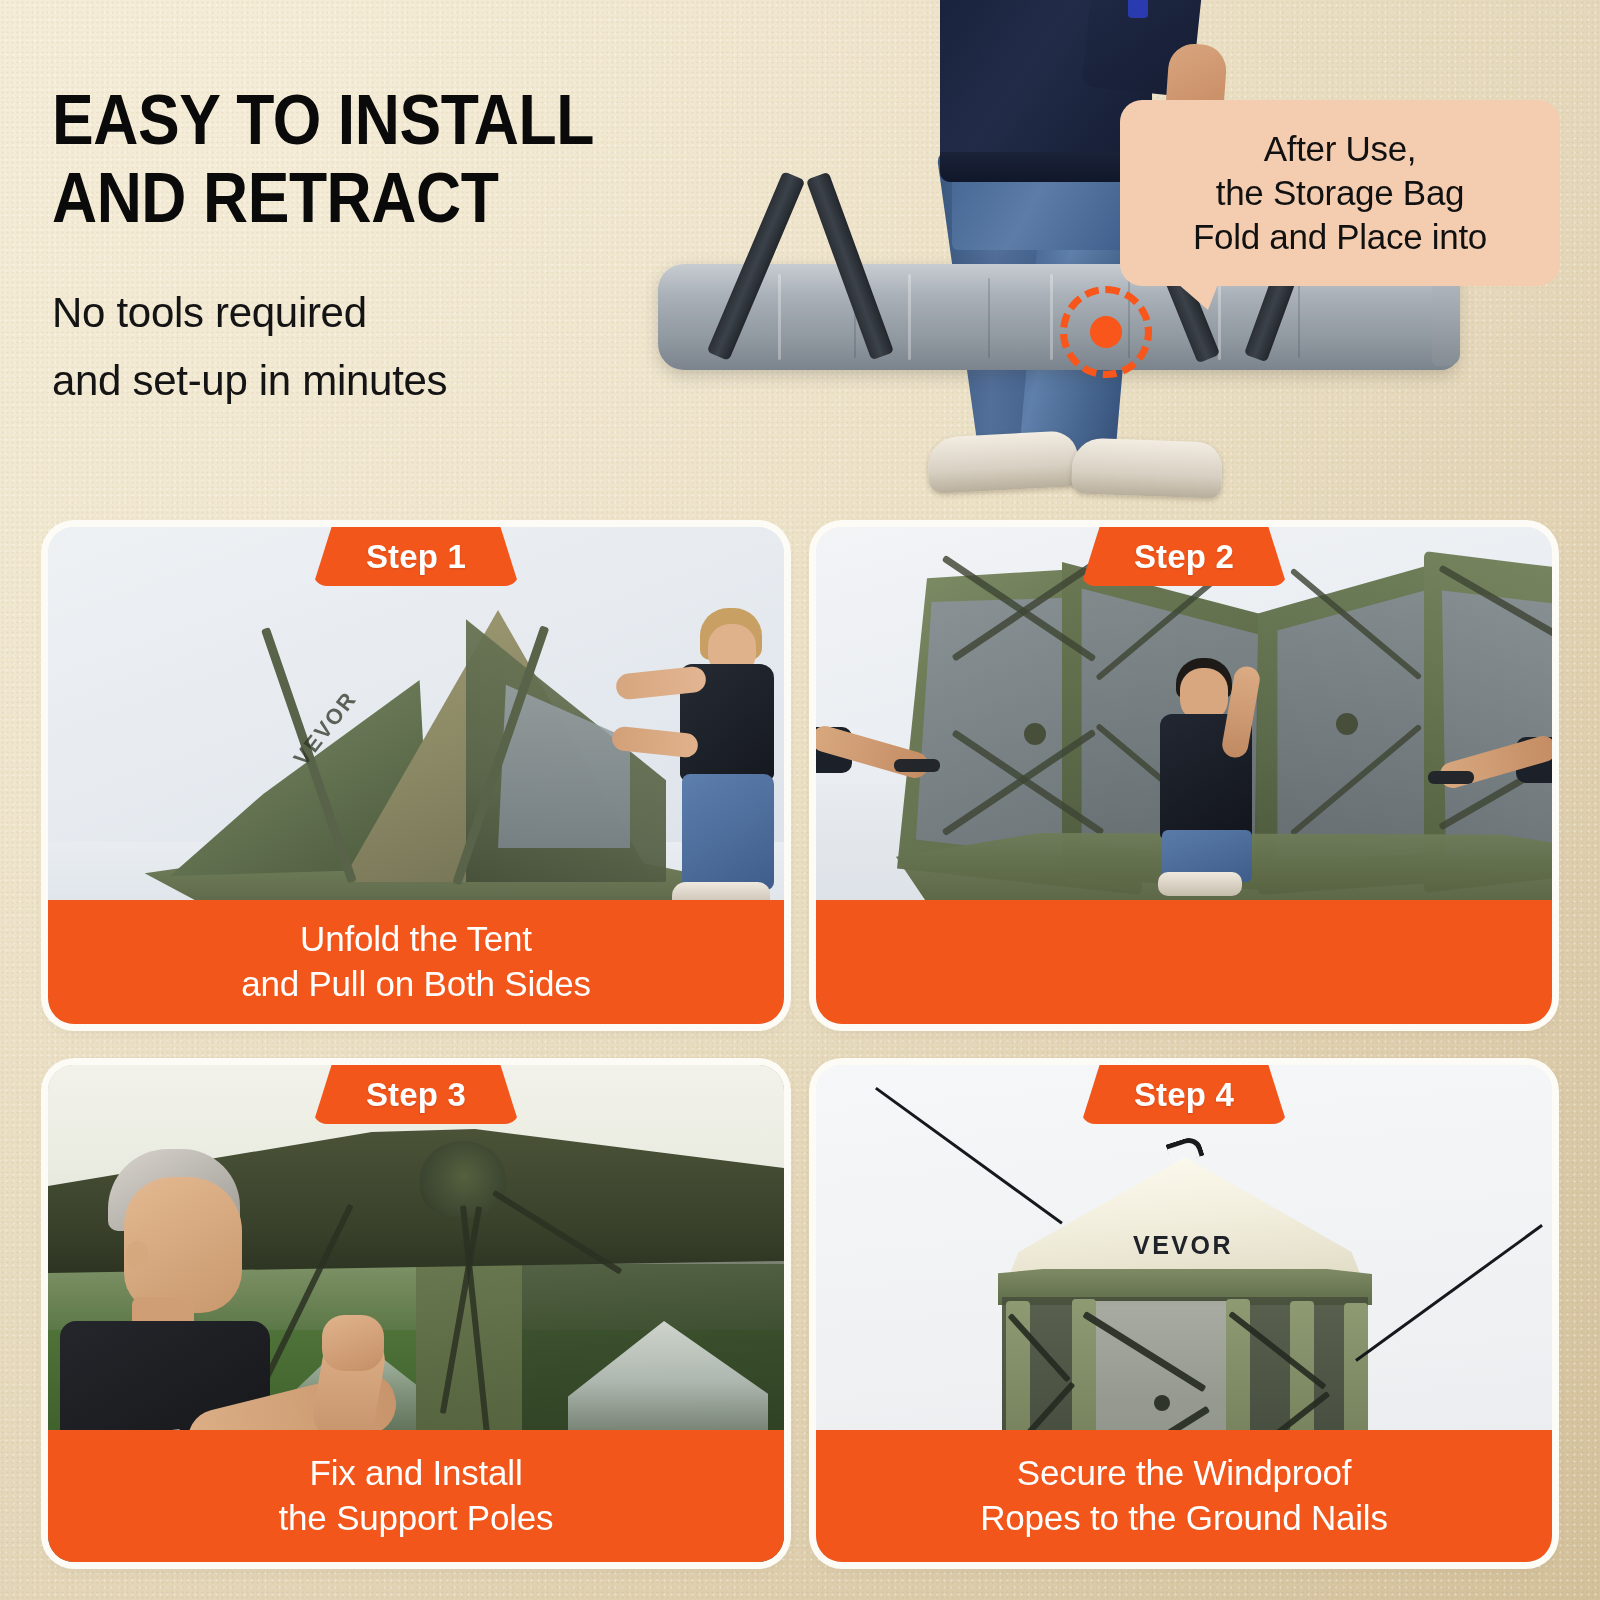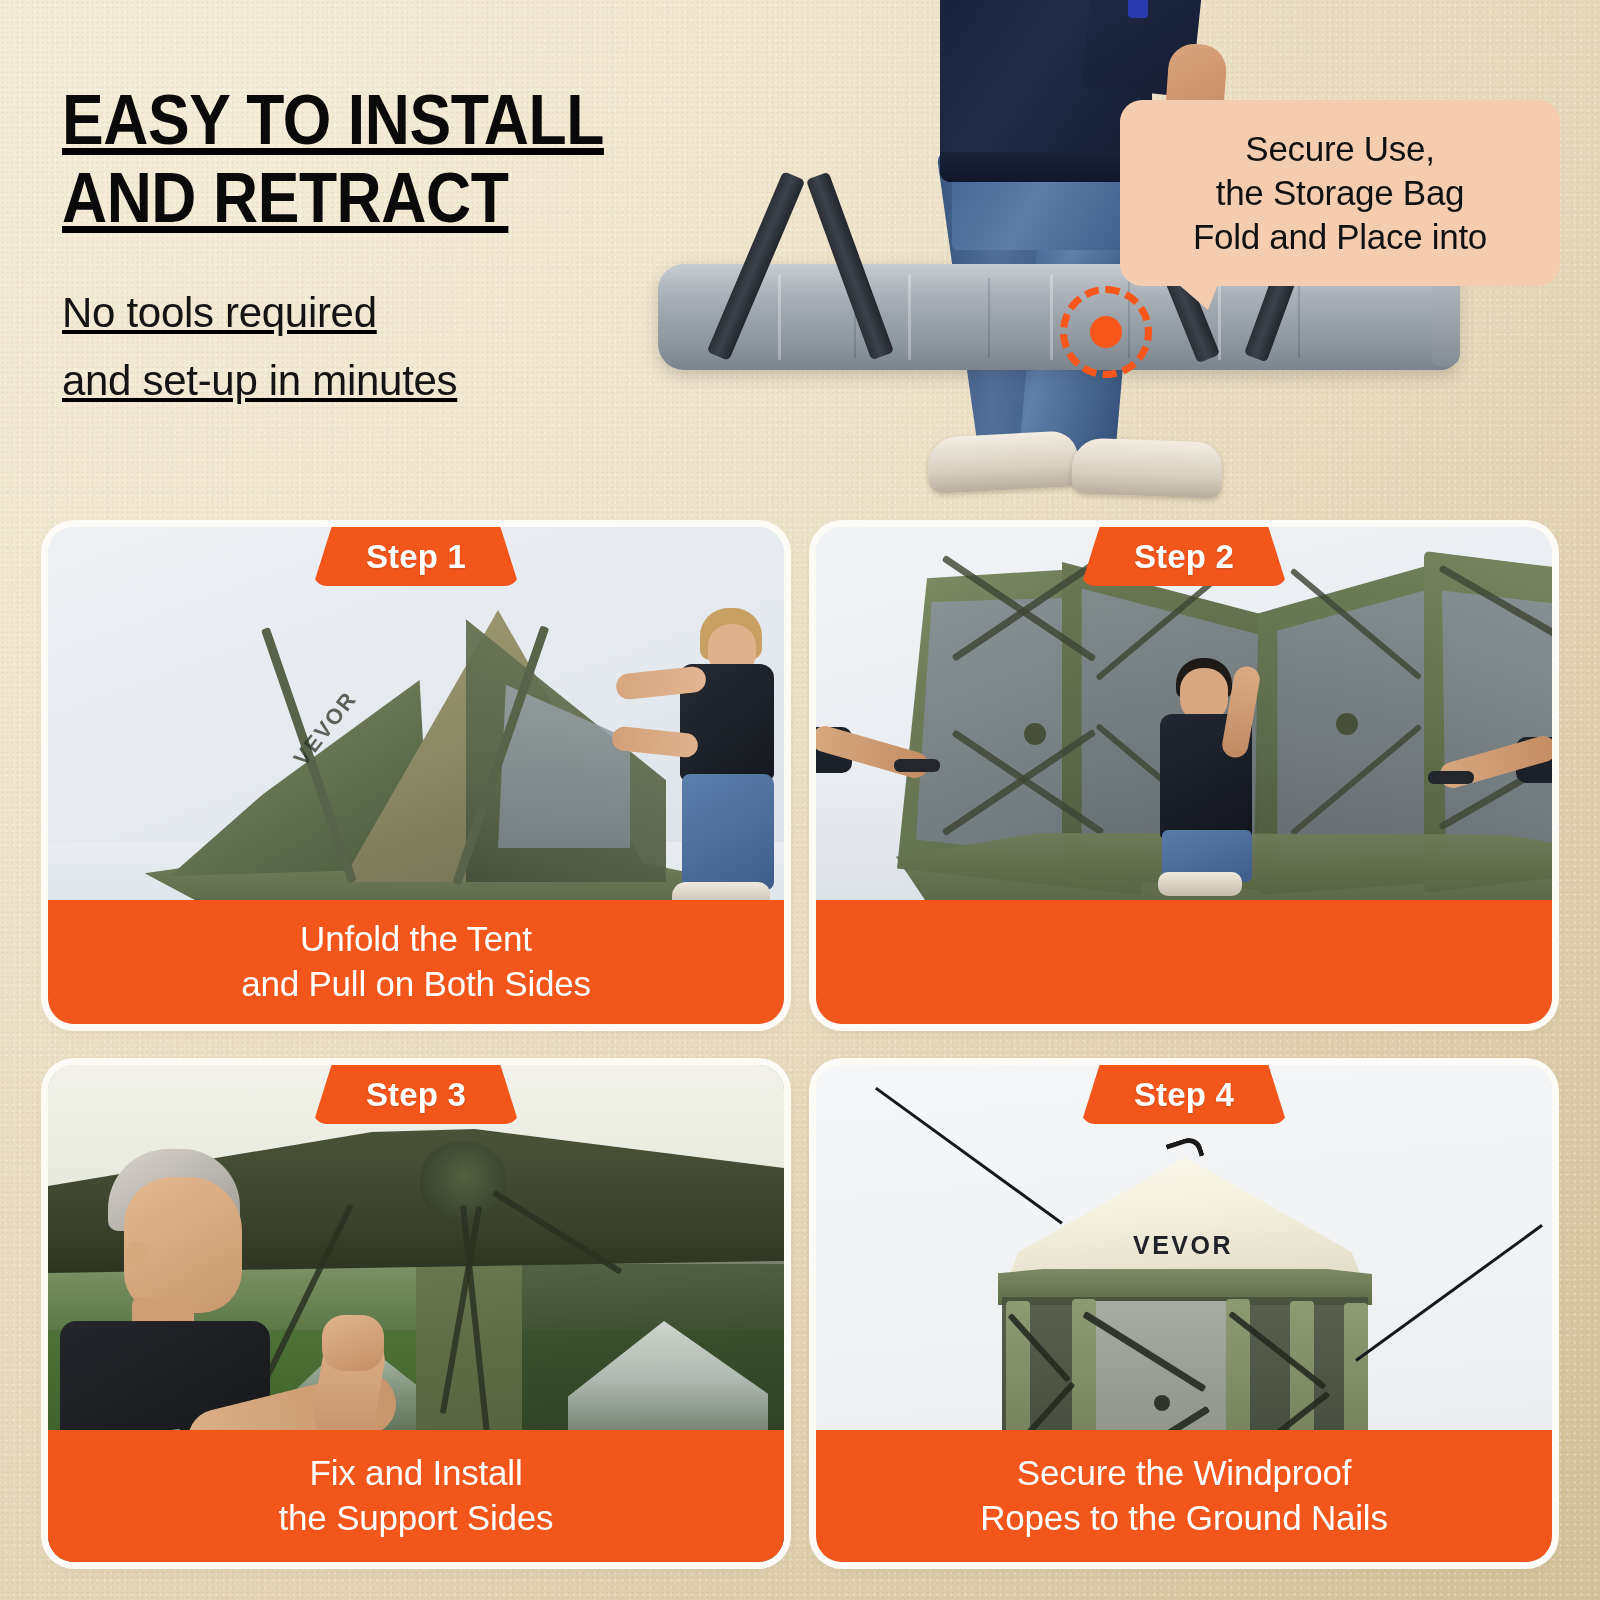--- a/index.html
+++ b/index.html
@@ -26,21 +26,21 @@
     opacity:.5;
     background-image:
       radial-gradient(rgba(150,130,95,.16) 1px, transparent 1.4px),
       radial-gradient(rgba(255,255,255,.55) 1px, transparent 1.4px);
     background-size: 5px 5px, 7px 7px;
     background-position: 0 0, 3px 2px;
   }
 
   
   #headline-block {
-    position:absolute; left:62px; top:86px; width:700px; z-index:6;text-decoration:underline;
+    position:absolute; left:52px; top:86px; width:700px; z-index:6;
   }
   .headline-line {
     font-family:"Liberation Sans", sans-serif;
     font-weight:bold;
     font-size:71px;
     line-height:.97;
     letter-spacing:-0.5px;
     color:#0a0a0a;
     transform: scaleX(.88);
     transform-origin: left center;
@@ -500,21 +500,21 @@
   <div id="strap-right" class="bag-strap"></div>
   <div id="strap-right2" class="bag-strap"></div>
 
   <div id="bag-target">
     <div id="bag-target-ring"></div>
     <div id="bag-target-dot"></div>
   </div>
 </div>
 
 <div id="callout-bubble">
-  <div class="callout-line">Secure Use,</div>
+  <div class="callout-line">After Use,</div>
   <div class="callout-line">the Storage Bag</div>
   <div class="callout-line">Fold and Place into</div>
 </div>
 
 <div id="cards-grid">
 
   <div class="step-card">
     <div class="card-photo" id="photo-1">
       <div id="s1-floor"></div>
       <div id="s1-groundsheet"></div>
@@ -625,21 +625,21 @@
         <div id="s3-arm"></div>
         <div id="s3-forearm"></div>
         <div id="s3-fist"></div>
       </div>
     </div>
     <div class="step-badge">
       <span class="step-badge-label">Step 3</span>
     </div>
     <div class="caption-bar tall">
       <div class="caption-line">Fix and Install</div>
-      <div class="caption-line">the Support Sides</div>
+      <div class="caption-line">the Support Poles</div>
     </div>
   </div>
 
   <div class="step-card">
     <div class="card-photo" id="photo-4">
       <div id="s4-canopy"></div>
       <div id="s4-canopy-hook"></div>
       <div id="s4-logo">VEVOR</div>
       <div id="s4-eave"></div>
       <div id="s4-body"></div>

